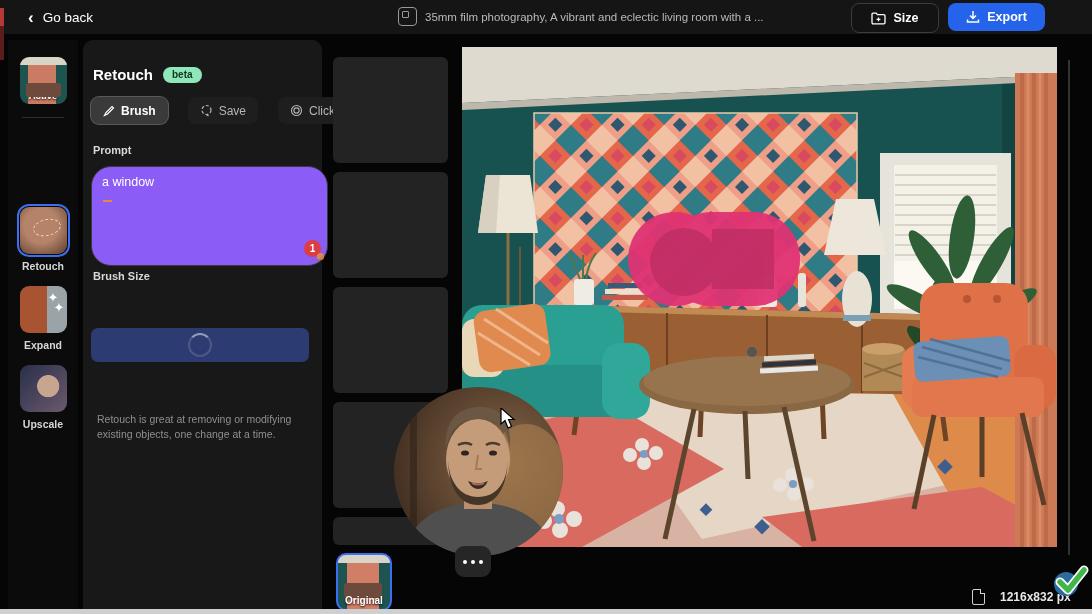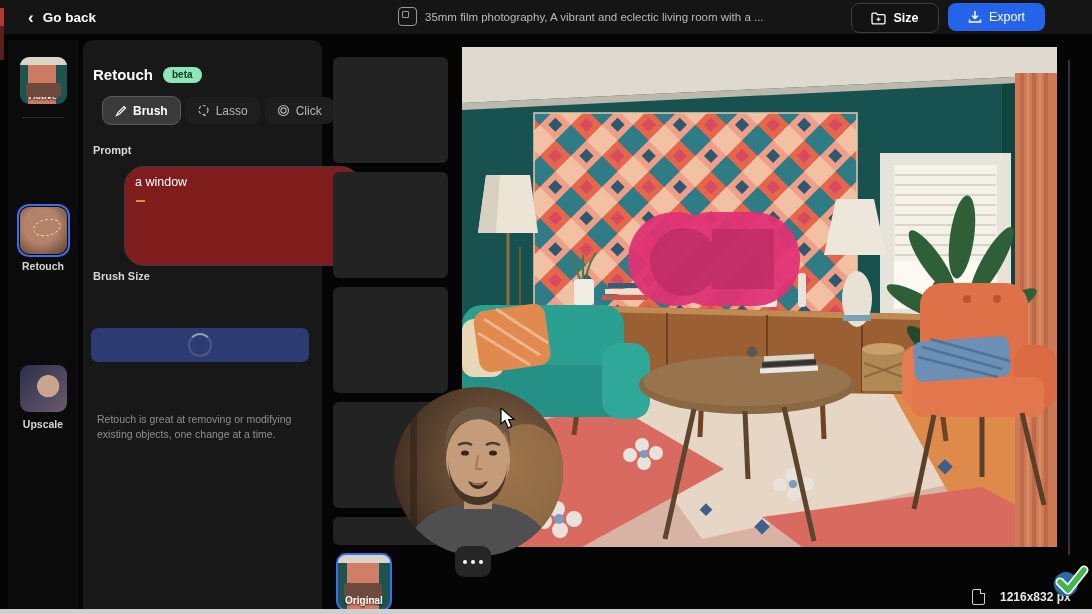--- a/index.html
+++ b/index.html
@@ -3,32 +3,32 @@
 <meta charset="utf-8">
 <style>
   html,body{margin:0;padding:0;background:#000;}
   .screen{position:relative;width:1092px;height:614px;background:#050505;overflow:hidden;
           font-family:"Liberation Sans",sans-serif;color:#eee;}
   
   .topbar{position:absolute;left:0;top:0;width:1092px;height:34px;background:#151515;}
   .back-btn{position:absolute;left:18px;top:5px;display:flex;align-items:center;gap:9px;
             padding:4px 10px;border-radius:8px;cursor:pointer;}
   .back-chevron{font-size:17px;font-weight:bold;color:#fff;line-height:1;}
-  .back-label{font-size:13.5px;font-weight:bold;color:#fff;}
+  .back-label{font-size:13.5px;font-weight:normal;color:#fff;}
   .doc-group{position:absolute;left:398px;top:7px;display:flex;align-items:center;gap:8px;}
   .doc-thumb{width:17px;height:17px;border-radius:4px;border:1.5px solid #9a9a9a;position:relative;}
   .doc-thumb::after{content:"";position:absolute;left:3px;top:3px;width:5px;height:5px;
             border:1.5px solid #9a9a9a;border-radius:1px;}
   .doc-title{font-size:11.5px;color:#b9b9b9;max-width:360px;white-space:nowrap;text-align:right;}
   .save-btn{position:absolute;left:851px;top:3px;width:86px;height:28px;background:#131313;
             border:1px solid #3c3c3c;border-radius:8px;display:flex;align-items:center;
             justify-content:center;gap:7px;font-size:12.5px;font-weight:bold;color:#fff;cursor:pointer;}
   .export-btn{position:absolute;left:948px;top:3px;width:97px;height:28px;background:#2563eb;
             border-radius:8px;display:flex;align-items:center;justify-content:center;gap:7px;
-            font-size:12.5px;font-weight:normal;color:#fff;cursor:pointer;}
+            font-size:12.5px;font-weight:bold;color:#fff;cursor:pointer;}
   
   .sidebar{position:absolute;left:8px;top:40px;width:70px;height:574px;background:#0b0b0b;}
   .side-item{position:absolute;left:0;width:70px;text-align:center;cursor:pointer;}
   .side-thumb{width:47px;height:47px;margin:0 auto;border-radius:9px;position:relative;overflow:hidden;}
   .side-thumb.sel{outline:2px solid #3d6ef0;outline-offset:1px;}
   .side-label{font-size:10.5px;font-weight:bold;color:#d6d6d6;margin-top:6px;}
   .overlay-label{position:absolute;left:0;right:0;bottom:3px;font-size:9.5px;font-weight:bold;
             color:#fff;text-shadow:0 1px 2px #000;}
   .thumb-active{background:linear-gradient(180deg,#d9d4c8 0 16%,transparent 16%),
             linear-gradient(90deg,#1d5450 0 16%,#cb7a63 16% 76%,#1d5450 76%);background-color:#8a5a4a;}
@@ -47,28 +47,28 @@
   .thumb-upscale{background:radial-gradient(circle at 60% 45%,#c8a58e 0 28%,transparent 30%),
             linear-gradient(135deg,#2a2f4a,#6a5a6e);}
   .divider{position:absolute;left:14px;width:42px;height:1px;background:#2c2c2c;}
   
   .panel{position:absolute;left:83px;top:40px;width:239px;height:574px;background:#181818;
          border-radius:10px 10px 0 0;}
   .p-title-row{position:absolute;left:10px;top:26px;display:flex;align-items:center;gap:10px;}
   .p-title{font-size:15px;font-weight:bold;color:#fff;}
   .beta-pill{background:#8fe6b8;color:#10381f;font-size:10px;font-weight:bold;
          padding:2.5px 9px;border-radius:10px;}
-  .tabs{position:absolute;left:8px;top:57px;display:flex;gap:5px;margin-left:12px;}
+  .tabs{position:absolute;left:8px;top:57px;display:flex;gap:20px;}
   .tab{height:27px;display:flex;align-items:center;gap:6px;padding:0 12px;border-radius:8px;
          font-size:12px;color:#b5b5b5;background:#1e1e1e;cursor:pointer;}
   .tab.sel{background:#3a3a3a;color:#fff;font-weight:bold;box-shadow:0 0 0 1px #5a5a5a;}
   .field-label{position:absolute;left:10px;font-size:11px;font-weight:bold;color:#d8d8d8;}
-  .prompt-box{position:absolute;left:8px;top:126px;width:215px;height:82px;background:#7f1d1d;
+  .prompt-box{position:absolute;left:8px;top:126px;width:215px;height:82px;background:#8b5cf6;
          border:1px solid #3a3a3a;border-radius:20px;padding:8px 10px;font-size:12.5px;color:#fff;
-         cursor:text;margin-left:33px;}
+         cursor:text;}
   .spell-underline{position:absolute;left:11px;top:33px;width:9px;height:2px;background:#e8883a;}
   .gram-badge{position:absolute;right:6px;bottom:8px;width:17px;height:17px;border-radius:50%;
          background:#dc3d43;color:#fff;font-size:10px;font-weight:bold;display:flex;
          align-items:center;justify-content:center;}
   .gram-dot{position:absolute;right:3px;bottom:5px;width:7px;height:7px;border-radius:50%;background:#e8883a;}
   .resize-handle{position:absolute;right:3px;bottom:2px;width:8px;height:8px;
          border-right:2px solid #777;border-bottom:2px solid #777;transform:skew(-45deg) scale(.6);opacity:.8;}
   .slider-row{position:absolute;left:8px;top:294px;width:223px;height:18px;}
   .slider-track{position:absolute;left:0;top:8px;width:192px;height:4px;border-radius:2px;background:#3f3f3f;}
   .slider-fill{position:absolute;left:0;top:0;height:4px;width:92%;border-radius:2px;background:#2f6bed;}
@@ -149,20 +149,24 @@
     <div class="side-item" style="top:17px">
       <div class="side-thumb thumb-active">
         <div class="overlay-label">Active</div>
       </div>
     </div>
     <div class="divider" style="top:77px"></div>
     <div class="side-item" style="top:167px">
       <div class="side-thumb thumb-retouch sel"></div>
       <div class="side-label">Retouch</div>
     </div>
+    <div class="side-item" style="top:246px">
+      <div class="side-thumb thumb-expand"></div>
+      <div class="side-label">Expand</div>
+    </div>
     <div class="side-item" style="top:325px">
       <div class="side-thumb thumb-upscale"></div>
       <div class="side-label">Upscale</div>
     </div>
   </div>
 
   <div class="panel">
     <div class="p-title-row">
       <span class="p-title">Retouch</span>
       <span class="beta-pill">beta</span>
@@ -172,21 +176,21 @@
         <svg width="12" height="12" viewBox="0 0 12 12">
           <path d="M1.5 10.5 L3 7.5 L9 1.5 L10.5 3 L4.5 9 Z" fill="none" stroke="#fff" stroke-width="1.2"></path>
         </svg>
         <span>Brush</span>
       </div>
       <div class="tab">
         <svg width="13" height="13" viewBox="0 0 13 13">
           <circle cx="6.5" cy="6" r="4.5" fill="none" stroke="#b5b5b5" stroke-width="1.2" stroke-dasharray="3 2"></circle>
           <path d="M6.5 10.5 L8.5 12" stroke="#b5b5b5" stroke-width="1.2"></path>
         </svg>
-        <span>Lasso</span>
+        <span>Save</span>
       </div>
       <div class="tab">
         <svg width="13" height="13" viewBox="0 0 13 13">
           <circle cx="6.5" cy="6.5" r="5" fill="none" stroke="#b5b5b5" stroke-width="1.1"></circle>
           <circle cx="6.5" cy="6.5" r="2.6" fill="none" stroke="#b5b5b5" stroke-width="1.1"></circle>
         </svg>
         <span>Click</span>
       </div>
     </div>
     <div class="field-label" style="top:104px">Prompt</div>

